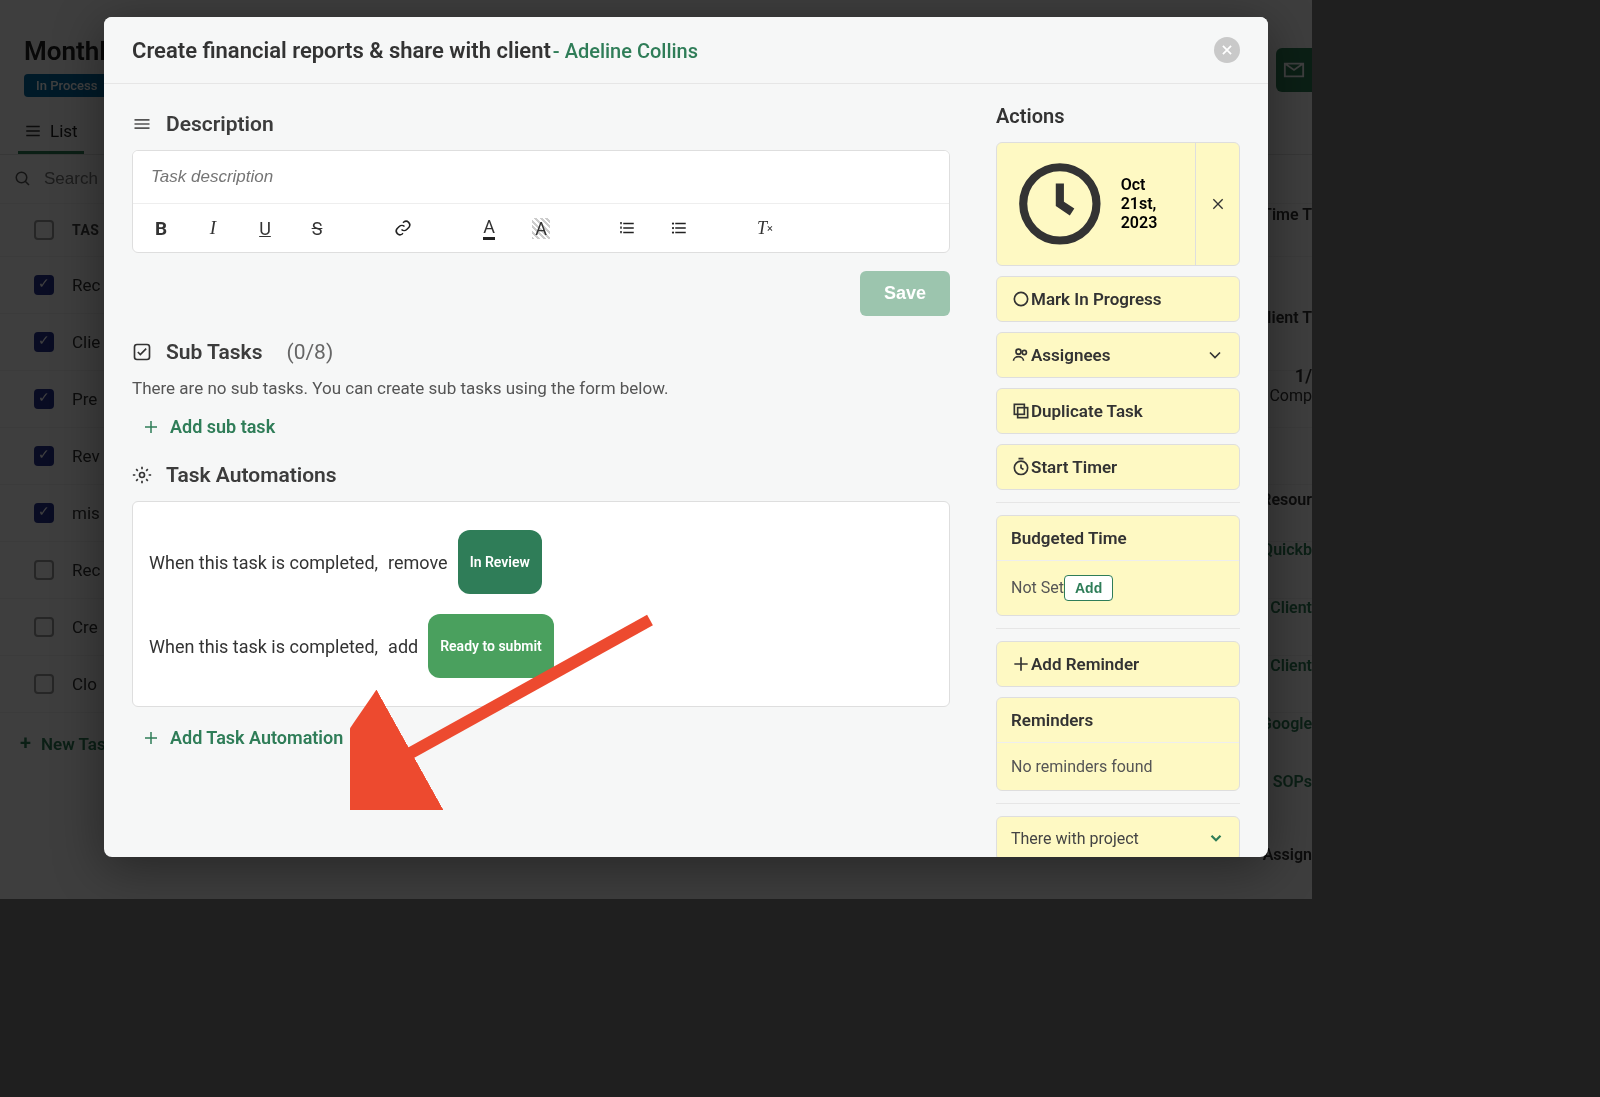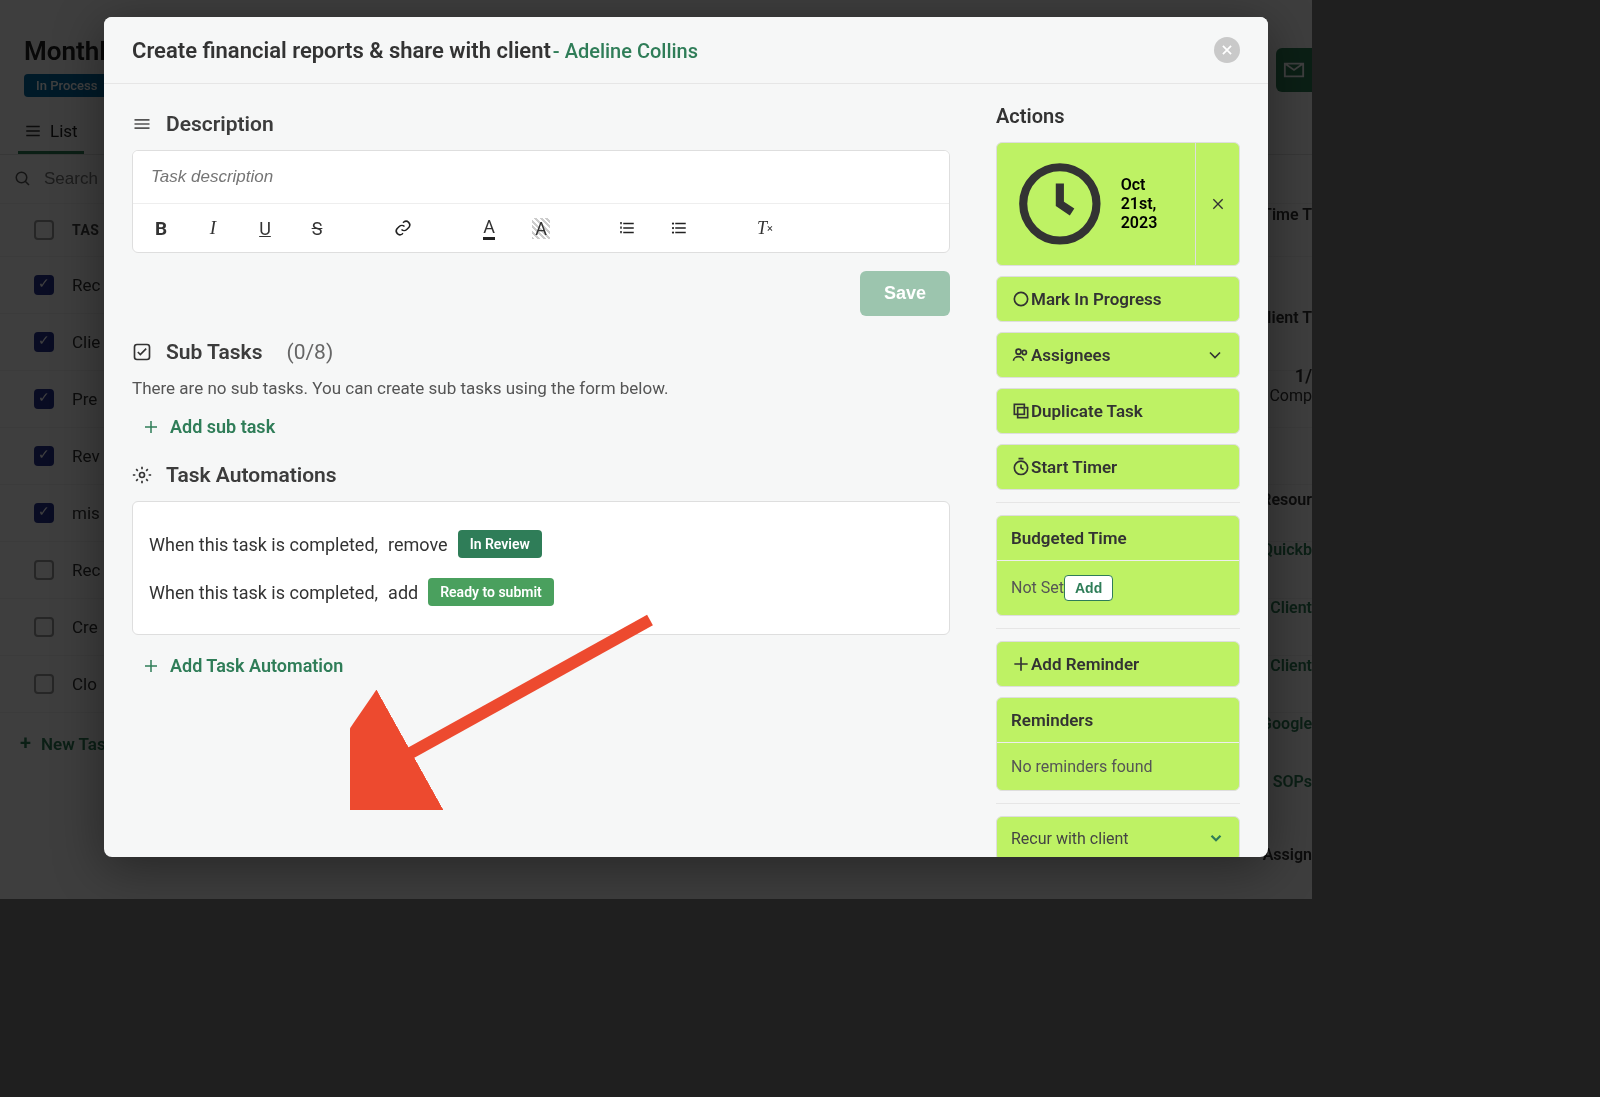--- a/index.html
+++ b/index.html
@@ -77,27 +77,27 @@
   .save-row { display:flex; justify-content:flex-end; margin:18px 0 24px;}
   .save-btn { background:#9cc5ae; color:#fff; border:none; border-radius:6px; padding:12px 24px; font-size:18px; font-weight:600; cursor:pointer;}
 
   .subhead-count { font-weight:400; color:#666; margin-left:10px; }
   .empty-text { color:#555; font-size:17px; margin:4px 0 18px;}
   .add-link { display:flex; align-items:center; gap:10px; color:#2f7d58; font-weight:600; font-size:18px; margin:6px 10px 26px; cursor:pointer;}
   .add-link svg{fill:#2f7d58;}
 
   .auto-box { background:#fff; border:1px solid #dedede; border-radius:6px; padding:18px 16px;}
   .auto-row { font-size:18px; color:#333; display:flex; align-items:center; flex-wrap:wrap; gap:10px; padding:10px 0;}
-  .tag { color:#fff; font-size:14px; font-weight:600; padding:6px 12px; border-radius:4px;}
+  .tag { color:#fff; font-size:14px; font-weight:600; padding:24px 12px; border-radius:12px;}
   .tag.in-review { background:#2f7d58;}
   .tag.ready { background:#4aa05e;}
 
   
   .side-title { font-size:20px; font-weight:600; color:#333; margin-bottom:14px;}
-  .side-card { background:#bef264; border:1px solid #dedede; border-radius:6px; margin-bottom:10px;}
+  .side-card { background:#fef9c3; border:1px solid #dedede; border-radius:6px; margin-bottom:10px;}
   .side-item { display:flex; align-items:center; padding:12px 14px; font-size:17px; font-weight:600; color:#333; cursor:pointer; justify-content:flex-start;}
   .side-item svg { width:20px; height:20px; fill:#333;}
   .side-item .chev { margin-left:auto;}
   .date-card { display:flex; }
   .date-main { flex:1; display:flex; align-items:center; gap:12px; padding:12px 14px; font-weight:600;}
   .date-x { width:44px; border-left:1px solid #dedede; display:flex; align-items:center; justify-content:center; cursor:pointer;}
   .date-x svg{width:16px;height:16px;fill:#333;}
   .side-divider { border:none; border-top:1px solid #e6e6e6; margin:12px 0;}
   .sub-block-head { padding:12px 14px; font-size:17px; font-weight:600; color:#333; border-bottom:1px solid #eee;}
   .sub-block-body { padding:14px; font-size:16px; color:#555; display:flex; align-items:center; }
@@ -416,21 +416,21 @@
       <div class="side-card">
         <div class="sub-block-head">Reminders</div>
         <div class="sub-block-body">
           <span>No reminders found</span>
         </div>
       </div>
 
       <hr class="side-divider">
 
       <div class="side-card recur-card">
-        <span>Recur with client</span>
+        <span>There with project</span>
         <svg width="18" height="18" viewBox="0 0 24 24">
             <path d="M6 9l6 6 6-6" fill="none" stroke="#2f7d58" stroke-width="3"></path>
           </svg>
       </div>
 
     </div>
   </div>
 </div>
 
 <svg class="arrow" width="320" height="200">

